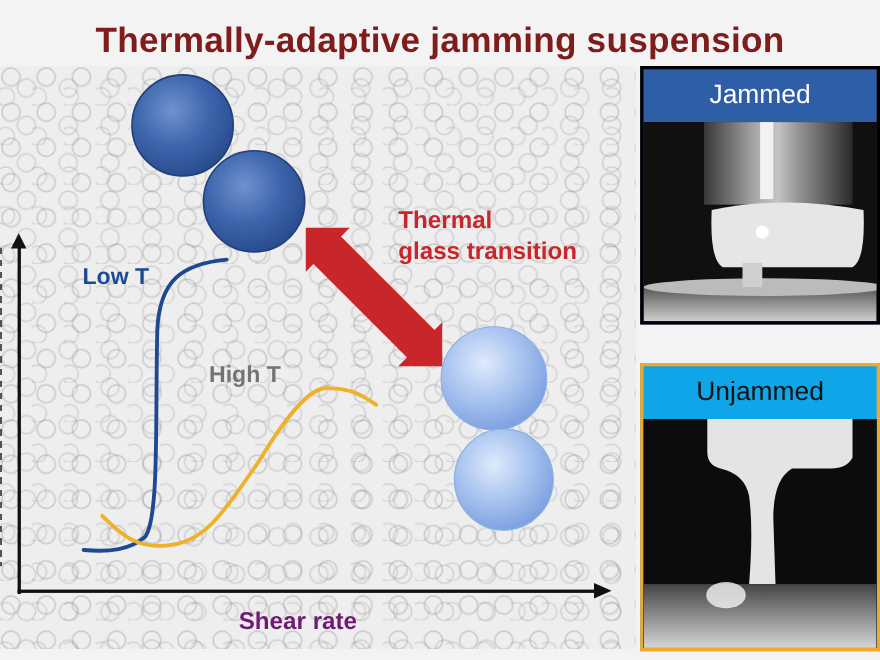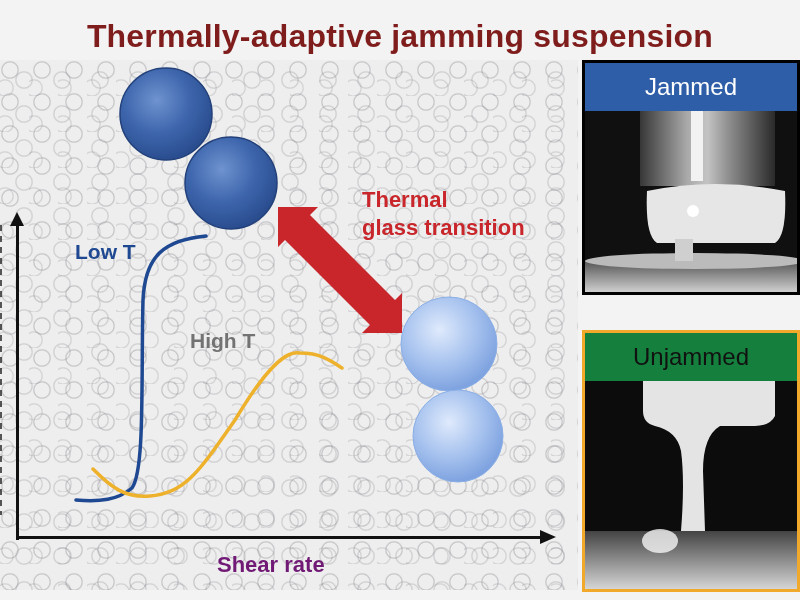--- a/index.html
+++ b/index.html
@@ -19,21 +19,21 @@
   .axis-x-head { position:absolute; left:540px; top:530px; width:0; height:0; border-top:7.5px solid transparent; border-bottom:7.5px solid transparent; border-left:16px solid #111; }
   .xlabel { position:absolute; left:217px; top:552px; font-weight:bold; font-size:22px; color:#701a75; }
   .ylabel-clip { position:absolute; left:-6px; top:225px; width:8px; height:290px; overflow:hidden; }
   .ylabel-clip span { display:block; width:8px; height:100%; background:repeating-linear-gradient(#222 0 6px, transparent 6px 11px); opacity:0.75; }
   .lbl-low { position:absolute; left:75px; top:240px; color:#1e4891; font-weight:bold; font-size:21px; }
   .lbl-high { position:absolute; left:190px; top:329px; color:#737373; font-weight:bold; font-size:21px; }
   .lbl-thermal { position:absolute; left:362px; top:186px; color:#c8262b; font-weight:bold; font-size:22px; line-height:28px; }
   svg.overlay { position:absolute; left:0; top:0; }
   .panel { position:absolute; left:582px; width:218px; box-sizing:border-box; }
   .panel-j { top:60px; height:235px; border:3px solid #000000; background:#2f5ea8; }
-  .panel-u { top:330px; height:262px; border:3px solid #f0a92a; background:#15803d; }
+  .panel-u { top:330px; height:262px; border:3px solid #f0a92a; background:#0ea5e9; }
   .panel-head { height:48px; display:flex; align-items:center; justify-content:center; font-size:24px; }
   .panel-j .panel-head { color:#ffffff; }
   .panel-u .panel-head { color:#111; }
   .photo { position:relative; background:#0c0c0c; overflow:hidden; }
   .panel-j .photo { height:181px; }
   .panel-u .photo { height:208px; }
 </style>
 </head>
 <body>
 

